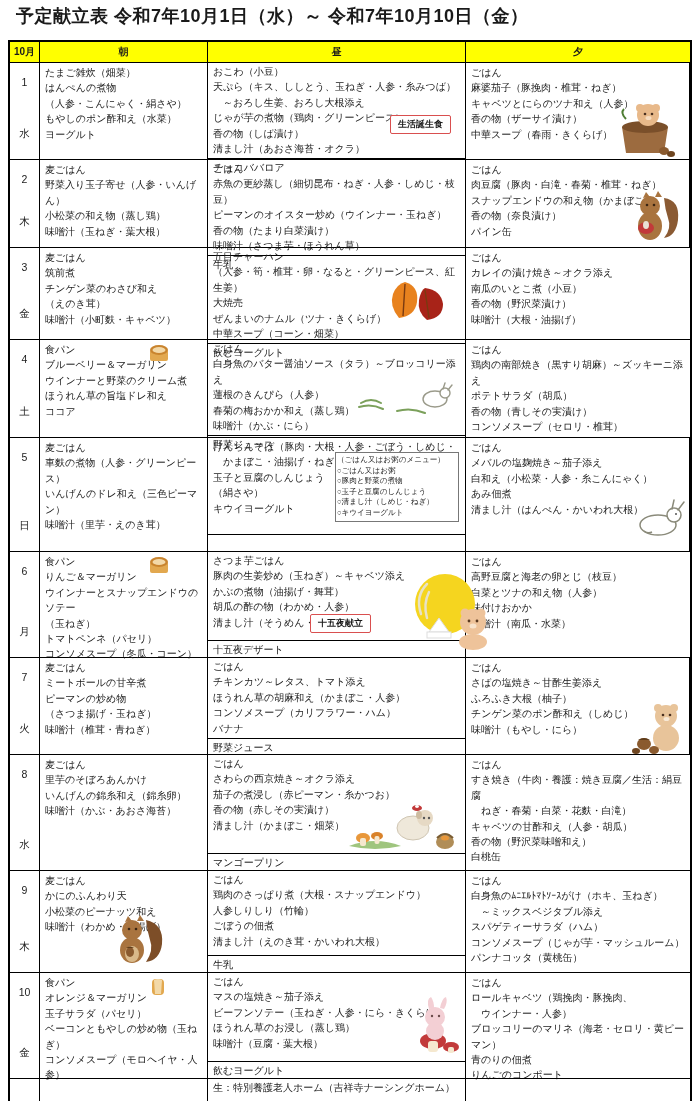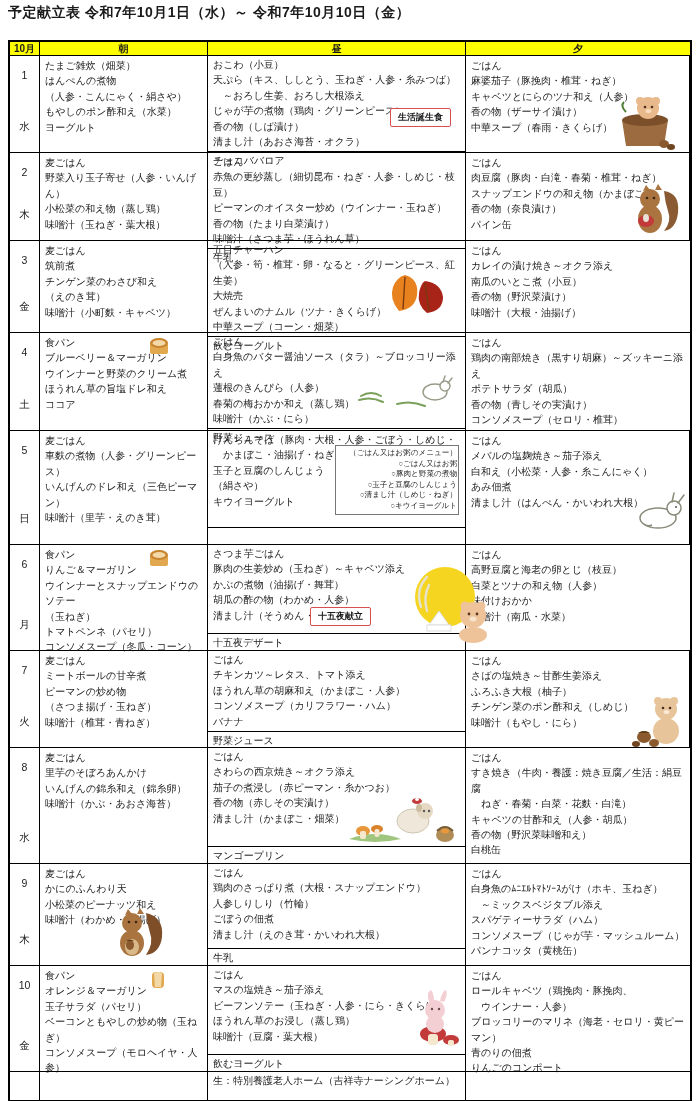--- a/index.html
+++ b/index.html
@@ -1,44 +1,44 @@
 <!DOCTYPE html>
 <html lang="ja"><head>
 <meta charset="utf-8">
 <style>
   * { margin:0; padding:0; box-sizing:border-box; }
   html,body { width:700px; height:1101px; background:#ffffff;
     font-family:"Liberation Sans","DejaVu Sans",sans-serif; color:#1a1a1a; }
   .page { position:relative; width:700px; height:1101px; overflow:hidden; }
-  .title { position:absolute; left:8px; top:4px; font-size:14px; font-weight:bold;
+  .title { position:absolute; left:16px; top:4px; font-size:18px; font-weight:bold;
     letter-spacing:.5px; white-space:nowrap; }
   .menu-table { position:absolute; left:8px; top:40px; width:684px;
     border:2px solid #000; display:flex; flex-direction:column; background:#fff; }
   .tr { display:flex; border-bottom:1px solid #000; position:relative; }
   .tr:last-child { border-bottom:none;border-radius:6px; }
-  .th-row { background:#ffff00; height:14px; font-weight:bold; font-size:10px; }
+  .th-row { background:#ffff00; height:21px; font-weight:bold; font-size:10px; }
   .th-row .cell { display:flex; align-items:center; justify-content:center; padding:0; }
   .cell { border-right:1px solid #000; padding:2px 4px 1px 5px; font-size:10px;
     line-height:15.4px; position:relative; }
   .cell:last-child { border-right:none; }
   .col-day  { width:30px; flex:none; display:flex; flex-direction:column;
     align-items:center; justify-content:space-between; padding:12px 0 18px 0; }
   .col-b { width:168px; flex:none; }
   .col-l { width:258px; flex:none; padding:0; display:flex; flex-direction:column; }
   .col-d { flex:1; }
   .menu-lines { white-space:pre-line; }
   .lunch-main { flex:1; padding:2px 4px 1px 5px; position:relative;font-family:Liberation Mono, monospace; }
   .lunch-extra { border-top:1px solid #000; height:17px; padding:1px 4px 0 5px; }
   .daynum, .wday { font-size:10.5px; }
   .badge { position:absolute; border:1.5px solid #d94f4f; border-radius:2px;
     padding:1px 7px; font-size:9px; font-weight:bold; background:#fff; white-space:nowrap; }
   .badge-r1 { right:14px; top:52px; }
   .badge-r6 { left:102px; bottom:24px; }
   .altbox { position:absolute; right:6px; top:14px; width:124px; border:1px solid #777;
-    background:#fff; font-size:7.6px; line-height:10.6px; text-align:right;
+    background:#fff; font-size:7.6px; line-height:10.6px; text-align:left;
     white-space:pre-line; padding:2px 1px;font-family:Liberation Mono, monospace; }
   .illus { position:absolute; pointer-events:none; }
   .note-row { height:31px; border-bottom:2px solid #000; border-top:1px solid #000; }
   .note-row .cell { font-size:10px; padding-top:1px; }
   .stats-row { height:15px; font-size:9.5px; }
   .stats-row .cell { padding-top:1.5px; font-size:9.5px; white-space:nowrap; }
 </style>
 </head>
 <body>
 

